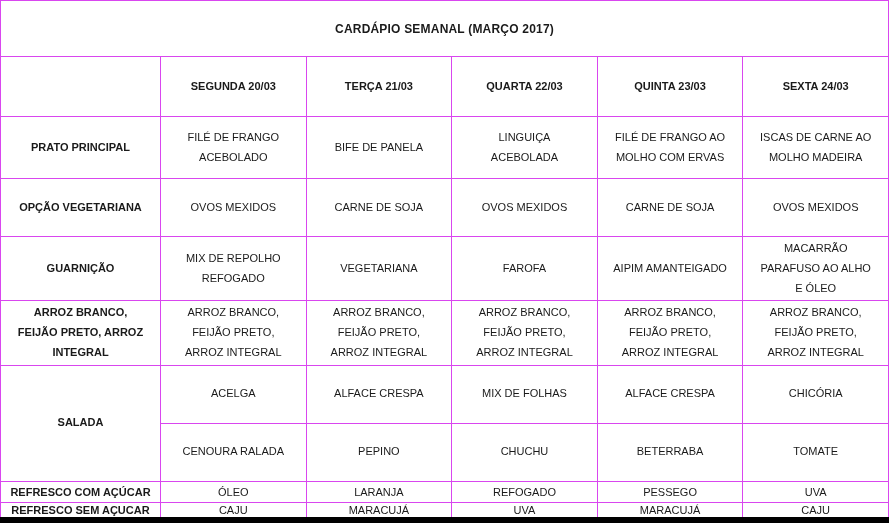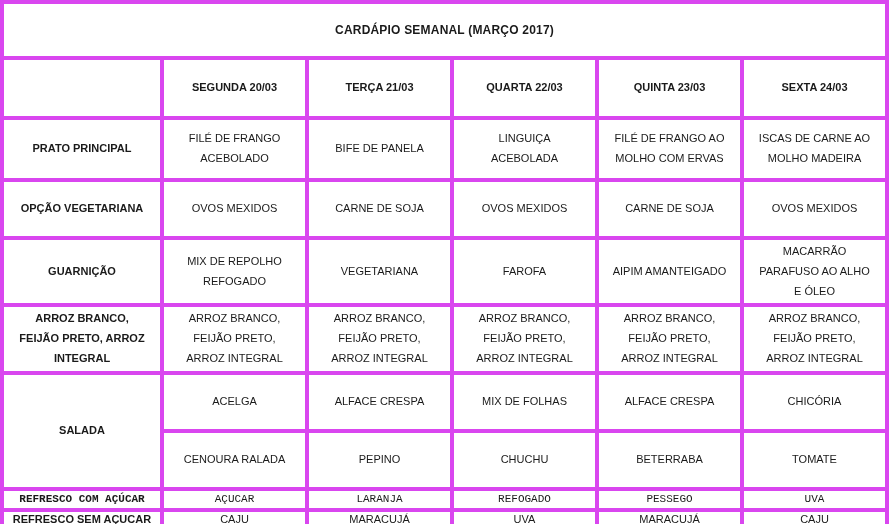--- a/index.html
+++ b/index.html
@@ -15,21 +15,21 @@
 
   table.menu-table {
     width: 889px;
     border-collapse: collapse;
     table-layout: fixed;
     border: 1px solid #000;
     border-bottom: 6px solid #000;
   }
 
   table.menu-table td {
-    border: 4px solid #d946ef;
+    border: 1px solid #d946ef;
     text-align: center;
     vertical-align: middle;
     padding: 2px 12px;
     overflow: hidden;
   }
 
   .title {
     font-weight: bold;
     font-size: 12px;
     letter-spacing: 0.2px;
@@ -50,21 +50,21 @@
 
   
   tr.h-title td  { height: 56px; }
   tr.h-header td { height: 60px; }
   tr.h-r0 td     { height: 62px; }
   tr.h-r1 td     { height: 58px; }
   tr.h-r2 td     { height: 60px; }
   tr.h-r3 td     { height: 58px; }
   tr.h-sa td     { height: 58px; text-align: center; }
   tr.h-sb td     { height: 58px; }
-  tr.h-d0 td     { height: 21px; padding: 0 6px; line-height: 1.3; font-family: Liberation Mono, monospace; }
+  tr.h-d0 td     { height: 21px; padding: 0 6px; line-height: 1.3; }
   tr.h-d1 td     { height: 16px; padding: 0 6px; line-height: 1.3; }
 </style>
 </head>
 <body>
 
 <div class="page">
   <table class="menu-table">
     <colgroup>
       <col style="width:160px">
       <col>
@@ -136,21 +136,21 @@
     <tr class="h-sb">
       <td class="cell">CENOURA RALADA</td>
       <td class="cell">PEPINO</td>
       <td class="cell">CHUCHU</td>
       <td class="cell">BETERRABA</td>
       <td class="cell">TOMATE</td>
     </tr>
 
     <tr class="h-d0">
       <td class="lbl">REFRESCO COM AÇÚCAR</td>
-      <td class="cell">AÇUCAR</td>
+      <td class="cell">ÓLEO</td>
       <td class="cell">LARANJA</td>
       <td class="cell">REFOGADO</td>
       <td class="cell">PESSEGO</td>
       <td class="cell">UVA</td>
     </tr>
 
     <tr class="h-d1">
       <td class="lbl">REFRESCO SEM AÇUCAR</td>
       <td class="cell">CAJU</td>
       <td class="cell">MARACUJÁ</td>

